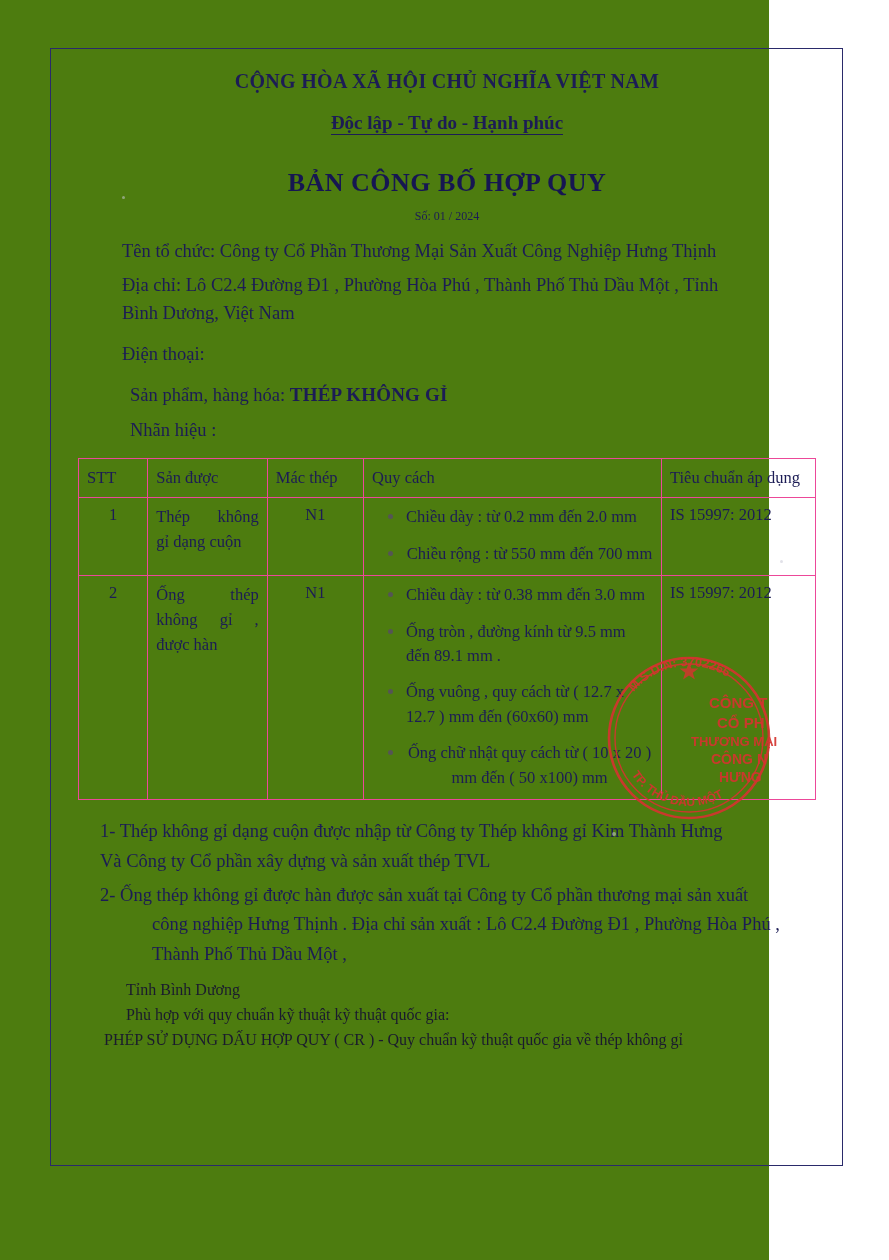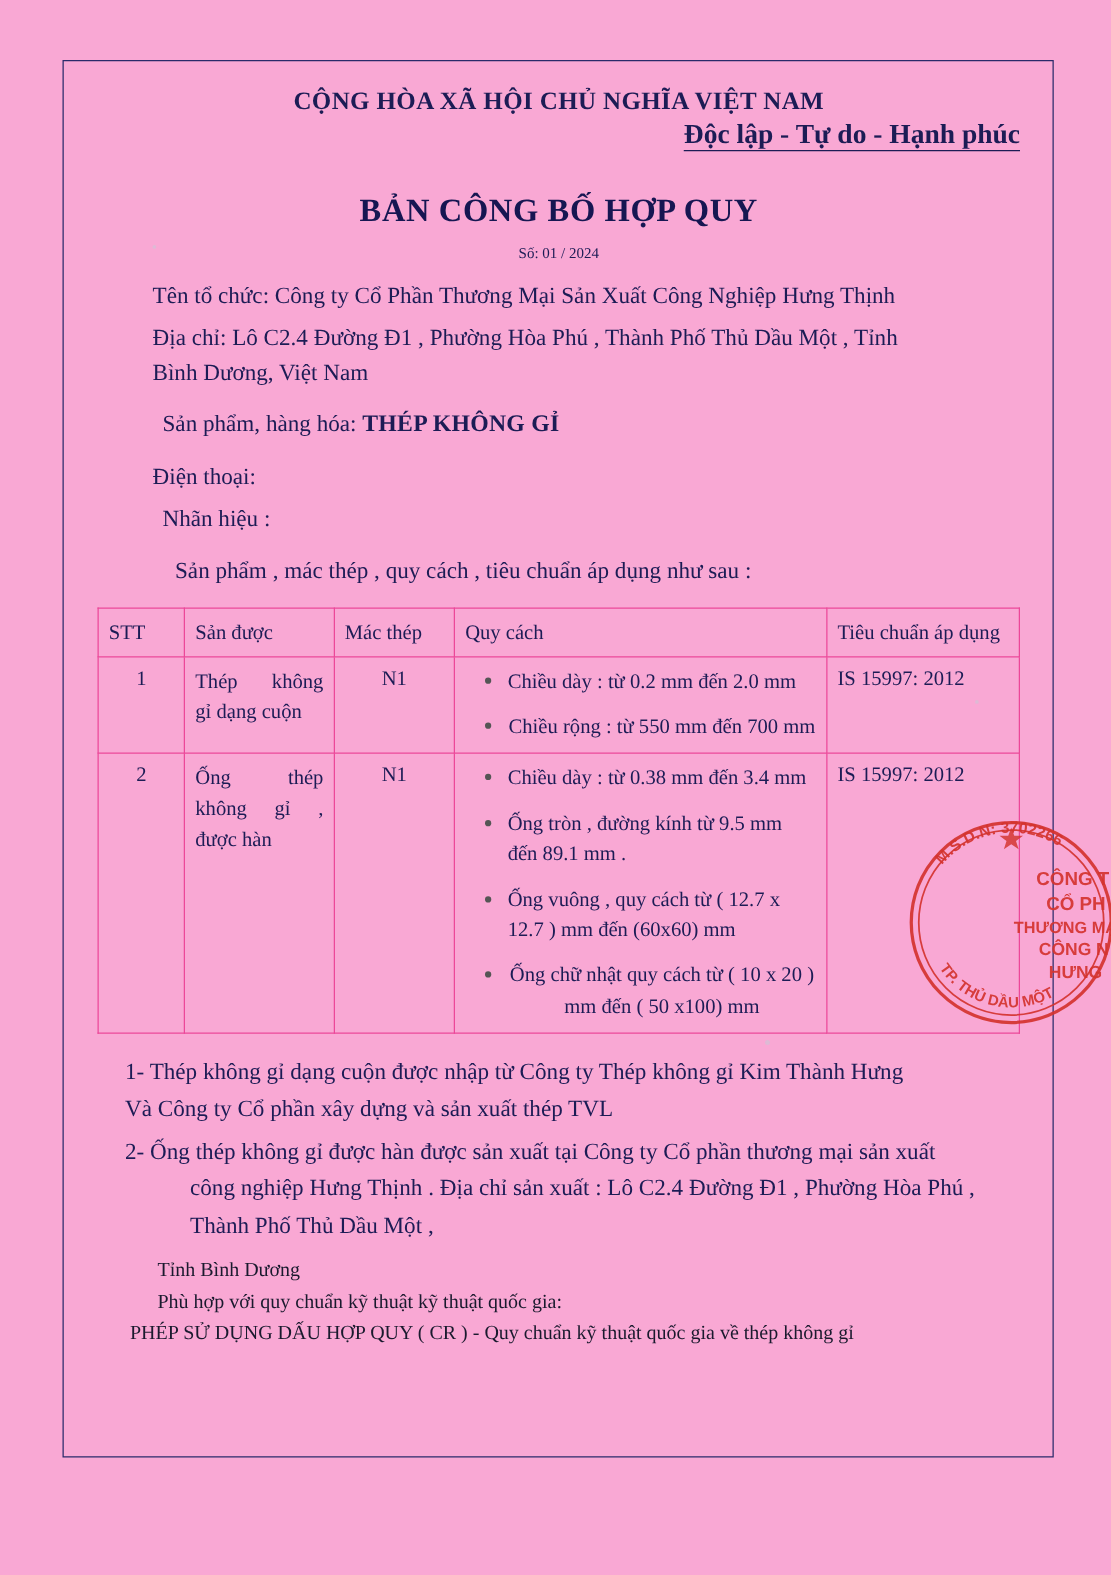--- a/index.html
+++ b/index.html
@@ -12,23 +12,23 @@
     height: 1260px;
     position: relative;
     font-family: "Liberation Serif", serif;
     color: #1a1a2e;
     overflow: hidden;
   }
 
   .page {
     position: absolute;
     left: 0; top: 0;
-    width: 889px;
+    width: 769px;
     height: 1260px;
-    background: #f9a8d4;
+    background: #4d7c0f;
   }
 
   
   .frame {
     position: absolute;
     left: 50px;
     top: 48px;
     width: 793px;
     height: 1118px;
     border: 1px solid #2a2a6a;
@@ -46,25 +46,25 @@
 
   .natl-title {
     text-align: center;
     font-weight: bold;
     font-size: 20px;
     letter-spacing: 0.3px;
     color: #1c1c55;
     margin-top: 8px;
   }
   .natl-sub {
-    text-align: right;
+    text-align: center;
     font-weight: bold;
-    font-size: 22px;
-    color: #1c1c55;
-    margin-top: 1px;
+    font-size: 19px;
+    color: #1c1c55;
+    margin-top: 19px;
   }
   .natl-sub span.u {
     border-bottom: 1.4px solid #1c1c55;
     padding-bottom: 1px;
   }
 
   .doc-title {
     text-align: center;
     font-weight: bold;
     font-size: 26px;
@@ -209,28 +209,27 @@
 
     <div class="natl-title">CỘNG HÒA XÃ HỘI CHỦ NGHĨA VIỆT NAM</div>
     <div class="natl-sub"><span class="u">Độc lập - Tự do - Hạnh phúc</span></div>
 
     <div class="doc-title">BẢN CÔNG BỐ HỢP QUY</div>
     <div class="doc-number">Số: 01 / 2024</div>
 
     <div class="para indent-1">Tên tổ chức: Công ty Cổ Phần Thương Mại Sản Xuất Công Nghiệp Hưng Thịnh</div>
     <div class="para indent-1" style="margin-top:6px">Địa chỉ: Lô C2.4 Đường Đ1 , Phường Hòa Phú , Thành Phố Thủ Dầu Một , Tỉnh</div>
     <div class="para indent-1" style="margin-top:0">Bình Dương, Việt Nam</div>
+    <div class="para indent-1">Điện thoại:</div>
+
     <div class="para indent-2">
       <span>Sản phẩm, hàng hóa:</span>
       <span class="prod-name">THÉP KHÔNG GỈ</span>
     </div>
-
-    <div class="para indent-1">Điện thoại:</div>
     <div class="para indent-2" style="margin-top:6px">Nhãn hiệu :</div>
-    <div class="para indent-3">Sản phẩm , mác thép , quy cách , tiêu chuẩn áp dụng như sau :</div>
 
     <table class="spec">
       <thead>
         <tr>
           <th class="c-stt">STT</th>
           <th class="c-prod">Sản được</th>
           <th class="c-mac">Mác thép</th>
           <th class="c-quy">Quy cách</th>
           <th class="c-std">Tiêu chuẩn áp dụng</th>
         </tr>
@@ -254,21 +253,21 @@
         <tr>
           <td class="c-stt">2</td>
           <td class="c-prod">
             <div class="just">Ống thép</div>
             <div class="just">không gỉ ,</div>
             <div class="just lastline">được hàn</div>
           </td>
           <td class="c-mac">N1</td>
           <td class="c-quy">
             <ul class="quy">
-              <li>Chiều dày : từ 0.38 mm đến 3.4 mm</li>
+              <li>Chiều dày : từ 0.38 mm đến 3.0 mm</li>
               <li>Ống tròn , đường kính từ 9.5 mm đến 89.1 mm .</li>
               <li>Ống vuông , quy cách từ ( 12.7 x 12.7 ) mm đến (60x60) mm</li>
               <li>Ống chữ nhật quy cách từ ( 10 x 20 ) mm đến ( 50 x100) mm</li>
             </ul>
           </td>
           <td class="c-std">IS 15997: 2012</td>
         </tr>
       </tbody>
     </table>
 

